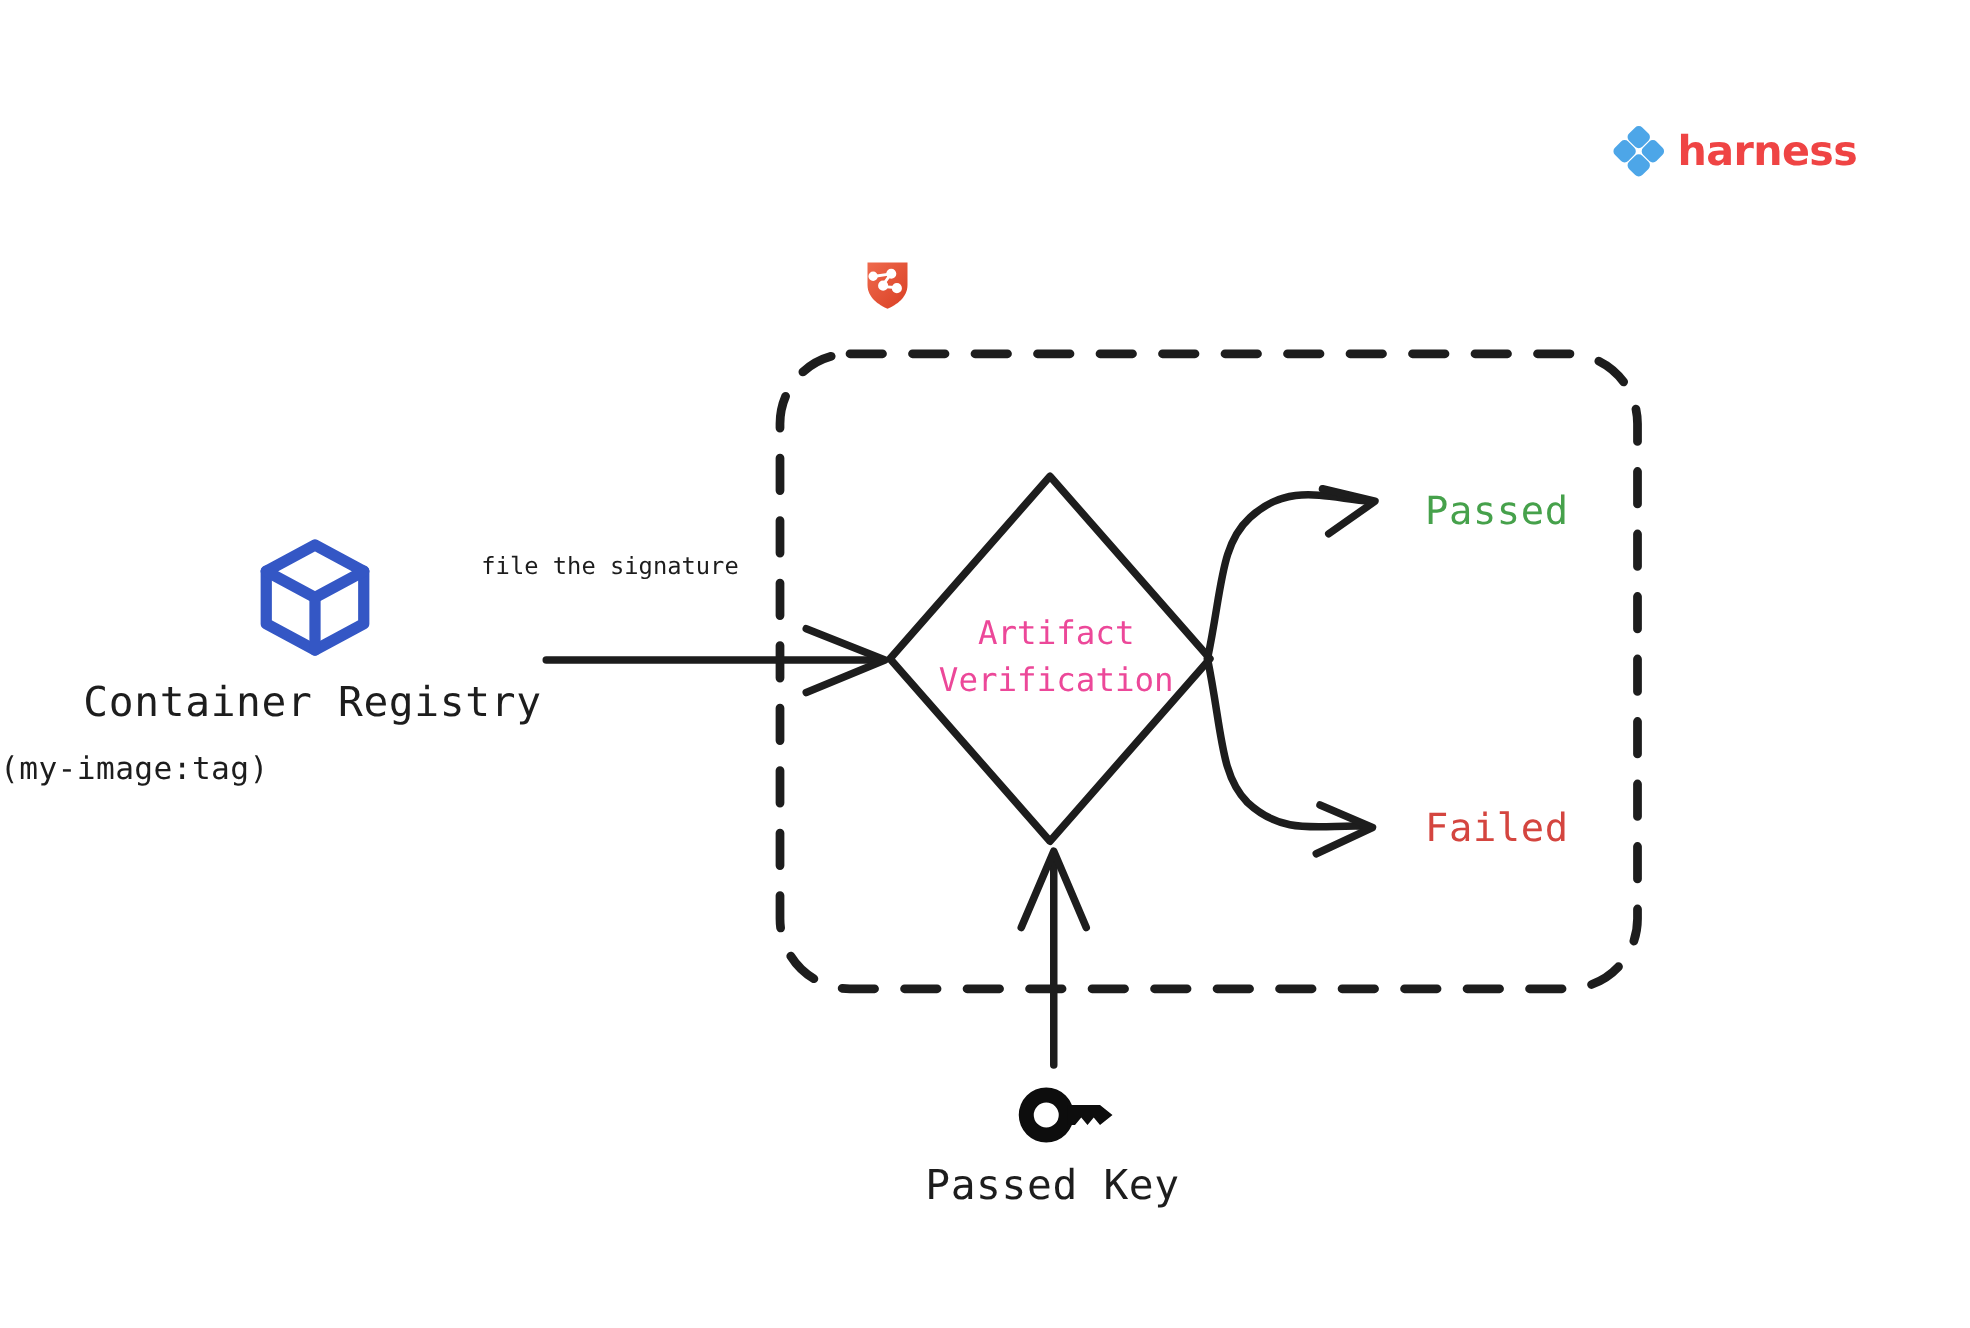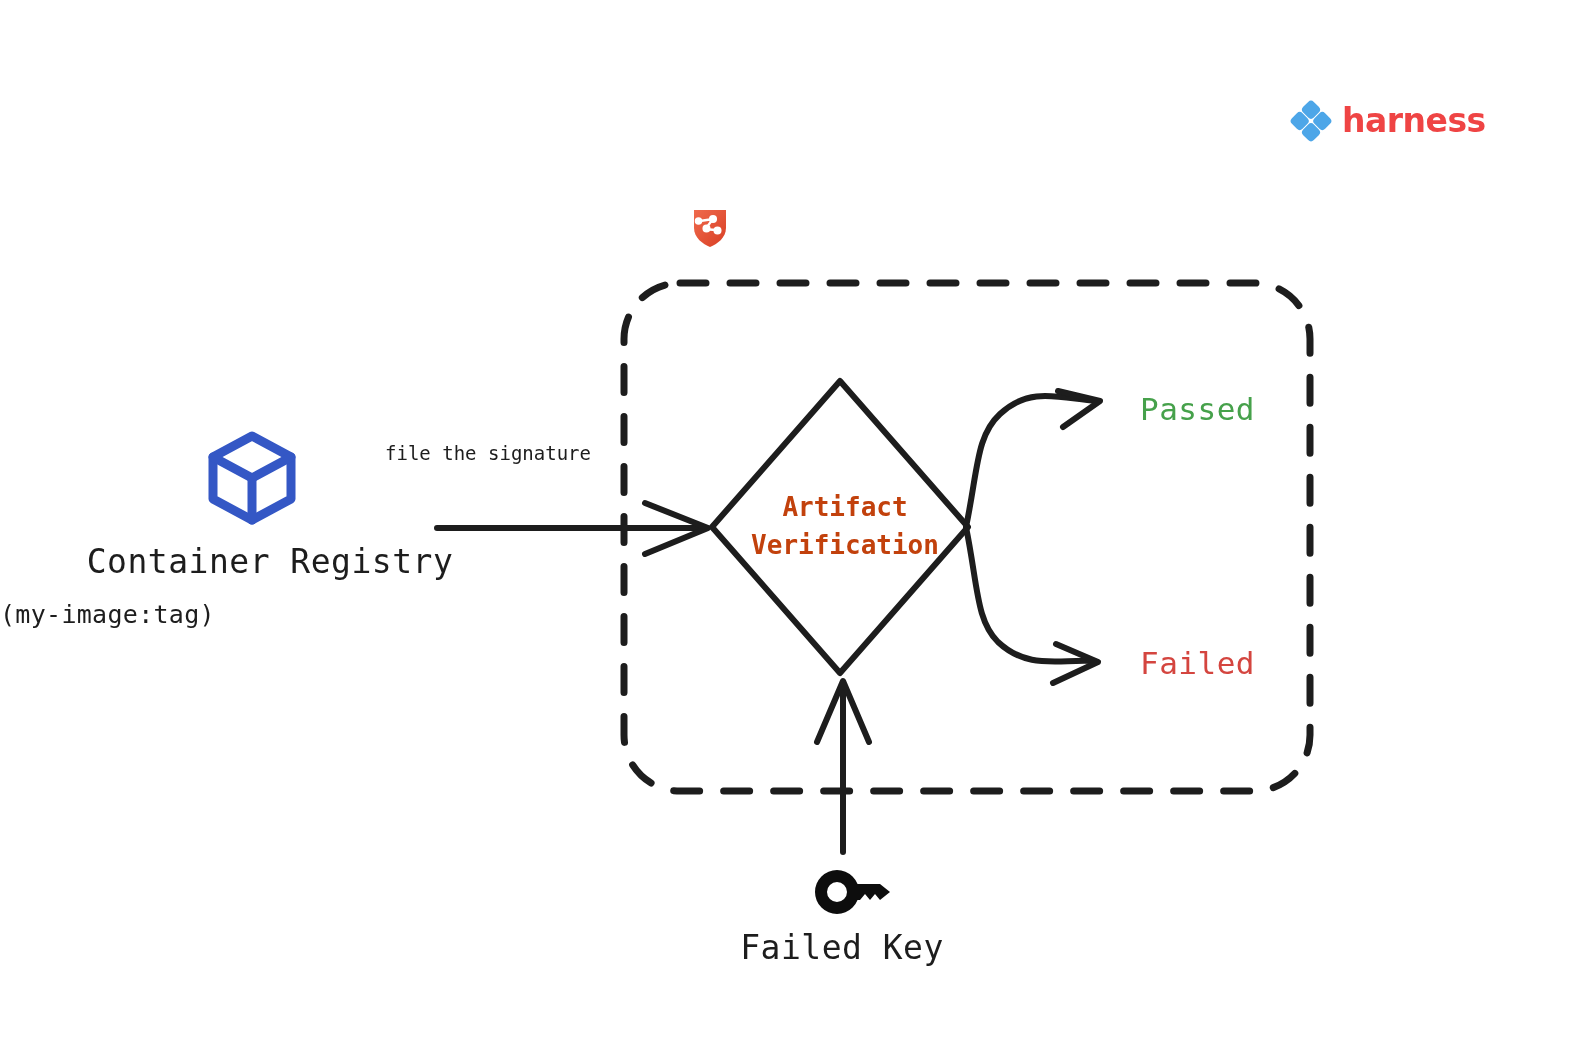--- a/index.html
+++ b/index.html
@@ -67,21 +67,20 @@
   
   #registry-icon { left: 203px; top: 430px; width: 98px; height: 96px; }
   #registry-title {
     left: 0px;
     top: 542px;
     width: 500px;
     text-align: center;
     font-size: 33px;
     letter-spacing: 0.5px;
     color: #1d1d1d;
-    margin-left: 20px;
   }
   #registry-subtitle {
     left: 0px;
     top: 600px;
     width: 500px;
     text-align: left;
     font-size: 25px;
     letter-spacing: 0.3px;
     color: #1d1d1d;
   }
@@ -99,22 +98,21 @@
   #pull-label .l2 { display: block; }
 
   
   #diamond-label {
     left: 700px;
     top: 488px;
     width: 290px;
     text-align: center;
     font-size: 26px;
     line-height: 38px;
-    color: #c2410c;
-    font-weight: bold;
+    color: #ec4899;
   }
 
   
   #passed-label {
     left: 1140px;
     top: 378px;
     font-size: 31px;
     letter-spacing: 0.5px;
     color: #46a14b;
     margin-top: 13px;
@@ -224,13 +222,13 @@
 <div class="abs" id="passed-label">Passed</div>
 <div class="abs" id="failed-label">Failed</div>
 
 <svg class="abs" id="key-icon" viewBox="0 0 80 52">
   <g fill="#0d0d0d">
     <path d="M25 4 A22 22 0 1 0 25 48 A22 22 0 1 0 25 4 Z
              M25 16 A10 10 0 1 1 25 36 A10 10 0 1 1 25 16 Z" fill-rule="evenodd"></path>
     <path d="M42 18 L68 18 L78 26 L68 34 L63 28 L58 34 L53 28 L48 34 L42 34 Z"></path>
   </g>
 </svg>
-<div class="abs" id="key-title">Failed Key</div>
+<div class="abs" id="key-title">Passed Key</div>
 
 </body></html>

